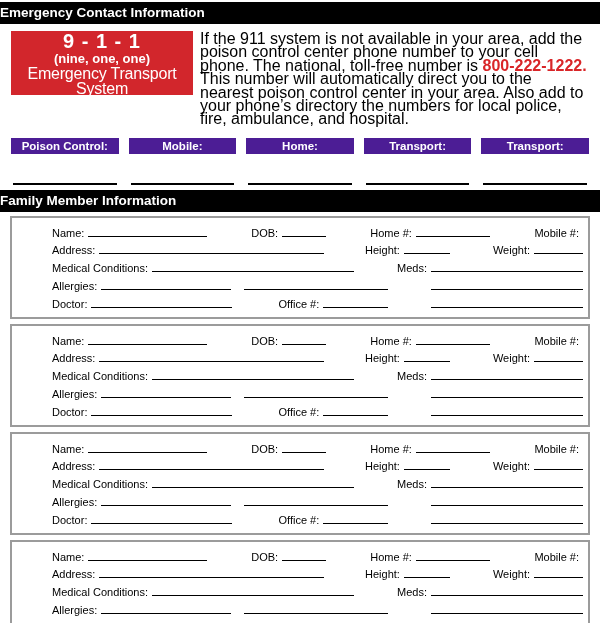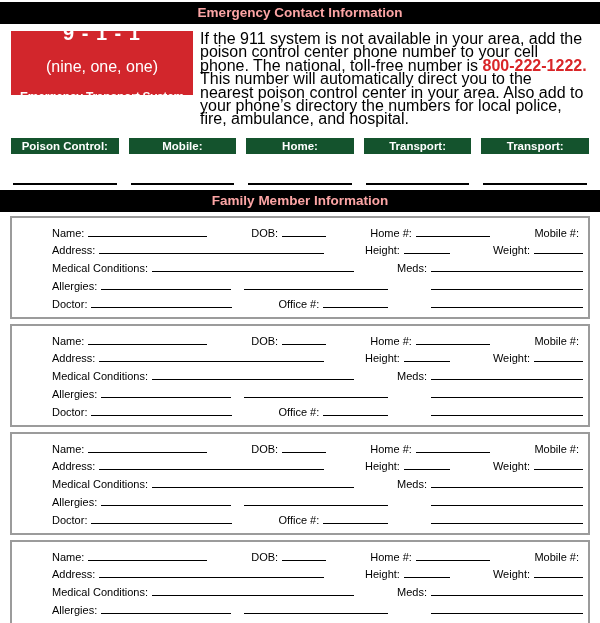--- a/index.html
+++ b/index.html
@@ -7,67 +7,66 @@
   body {
     height: 623px;
     overflow: hidden;
     background: #ffffff;
     color: #000000;
     font-family: "Liberation Sans", sans-serif;
   }
   
   .bar {
     background: #000000;
-    color: #fca5a5;
+    color: #ffffff;
     font-weight: bold;
     font-size: 13.5px;
-    text-align: center;
+    text-align: left;
     height: 22px;
     line-height: 22px;
     width: 600px;
   }
   .top-bar { margin-top: 2px; }
   .family-bar { margin-top: 5px; }
 
   
   .intro { display: flex; margin: 7px 11px 0 11px; }
   .red-box {
     width: 182px;
     height: 64px;
     background: #d2262c;
     color: #ffffff;
     text-align: center;
     display: flex;
     flex-direction: column;
     justify-content: center;
     flex-shrink: 0;
-    gap: 16px;
   }
   .red-number { font-size: 20px; font-weight: bold; letter-spacing: 1px; line-height: 22px; }
-  .red-phonetic { font-size: 16px; font-weight: normal; line-height: 14px; }
-  .red-caption { font-size: 12px; font-weight: bold; line-height: 15px; letter-spacing: -0.2px; }
+  .red-phonetic { font-size: 13px; font-weight: bold; line-height: 14px; }
+  .red-caption { font-size: 16px; font-weight: normal; line-height: 15px; letter-spacing: -0.2px; }
   .intro-text {
     margin-left: 7px;
     width: 392px;
     font-size: 16px;
     line-height: 13.4px;
     padding-top: 1px;
   }
   .phone { color: #d92528; font-weight: bold; }
 
   
   .contacts-grid, .contact-lines {
     display: grid;
     grid-template-columns: repeat(5, 1fr);
     gap: 10px;
     margin: 0 11px;
   }
   .contacts-grid { margin-top: 12px; }
   .contact-box {
-    background: #14532d;
+    background: #4c1d95;
     color: #ffffff;
     font-weight: bold;
     font-size: 11.5px;
     text-align: center;
     height: 16px;
     line-height: 16px;
   }
   .contact-lines { height: 31px; }
   .contact-line { border-bottom: 2px solid #000000; margin: 0 2px; }
 

